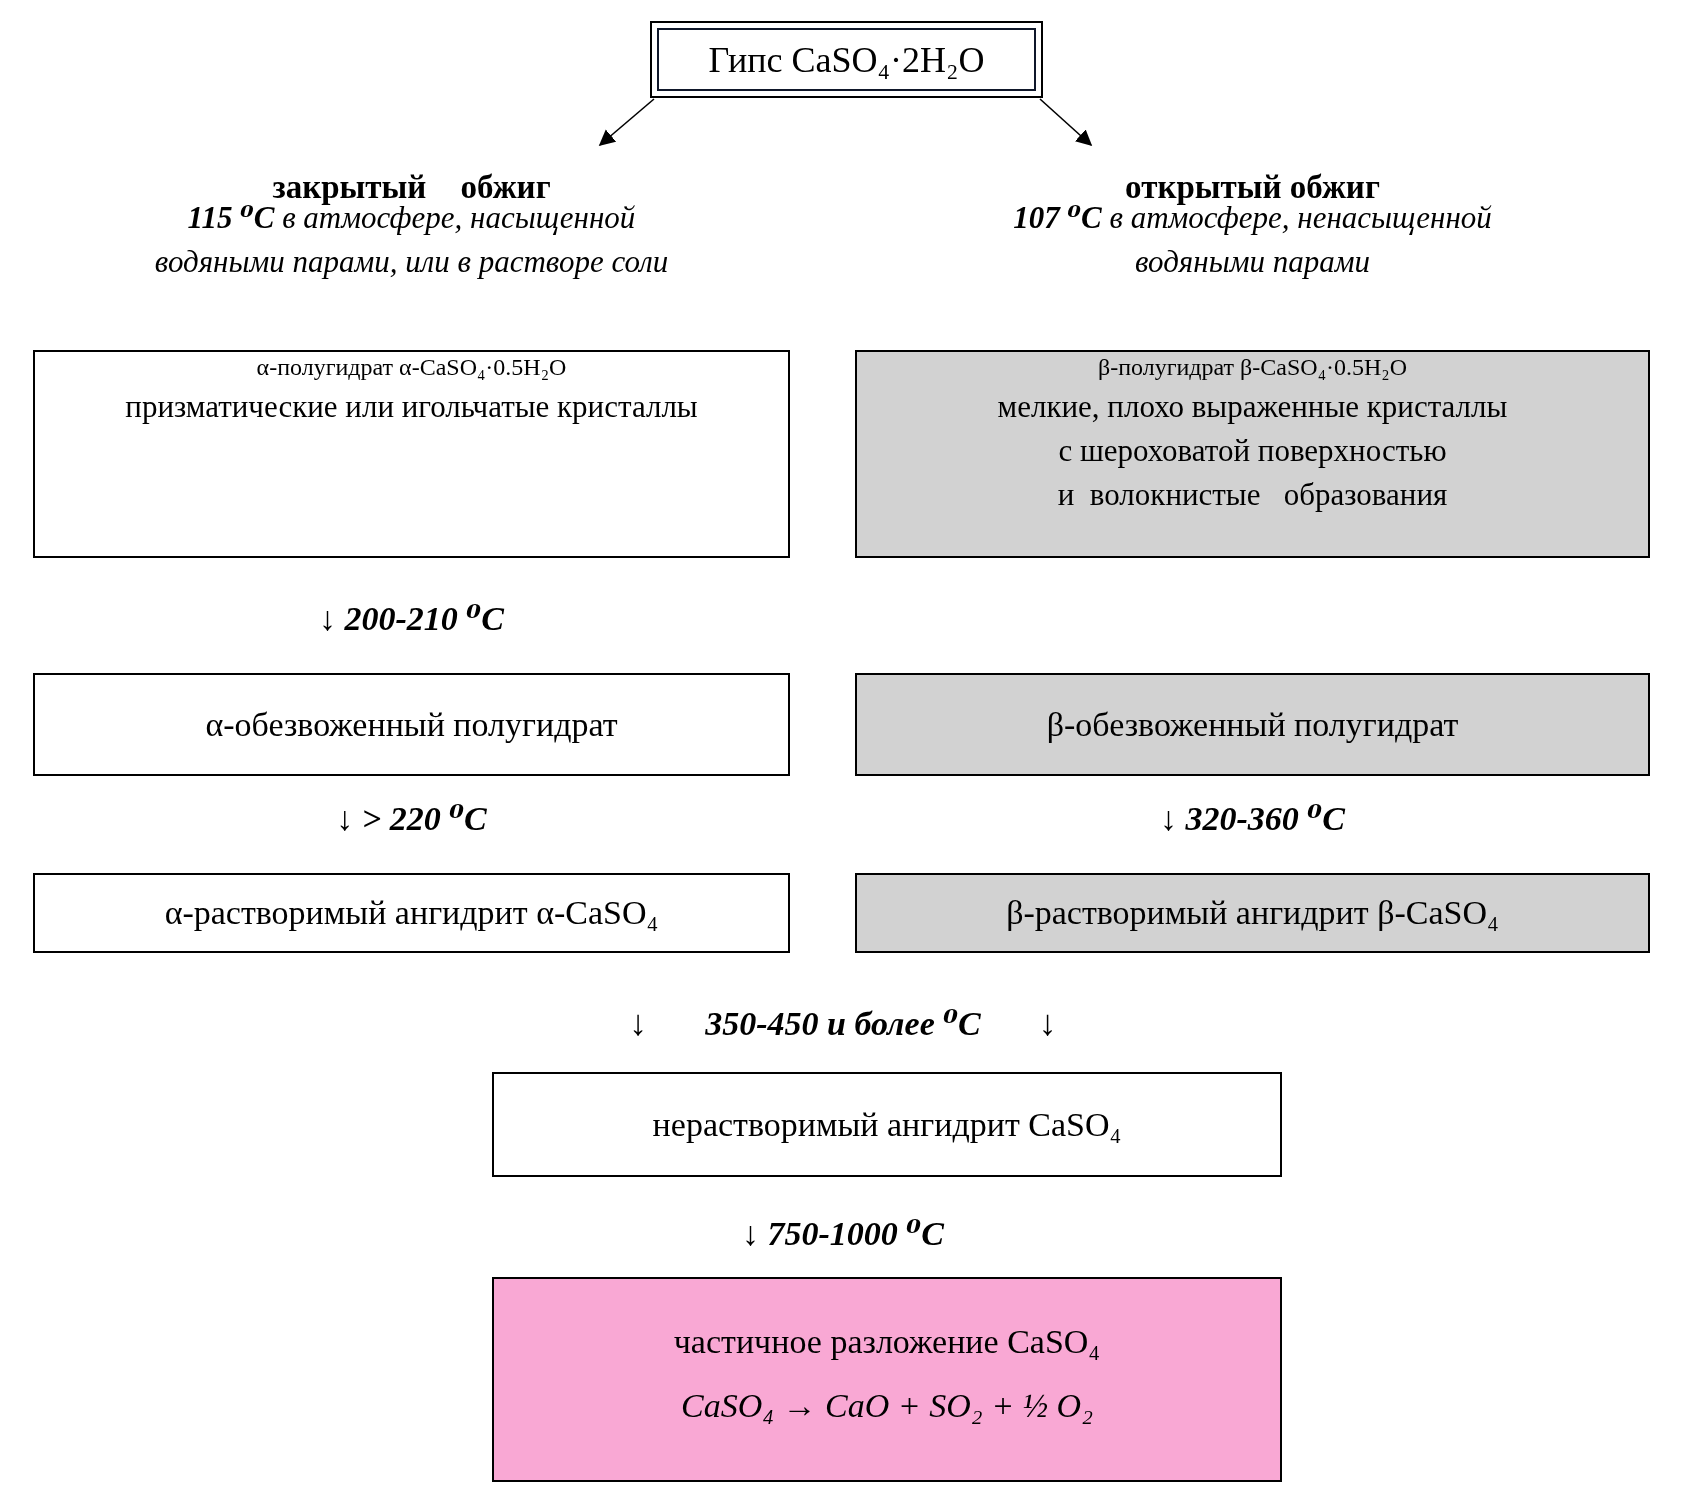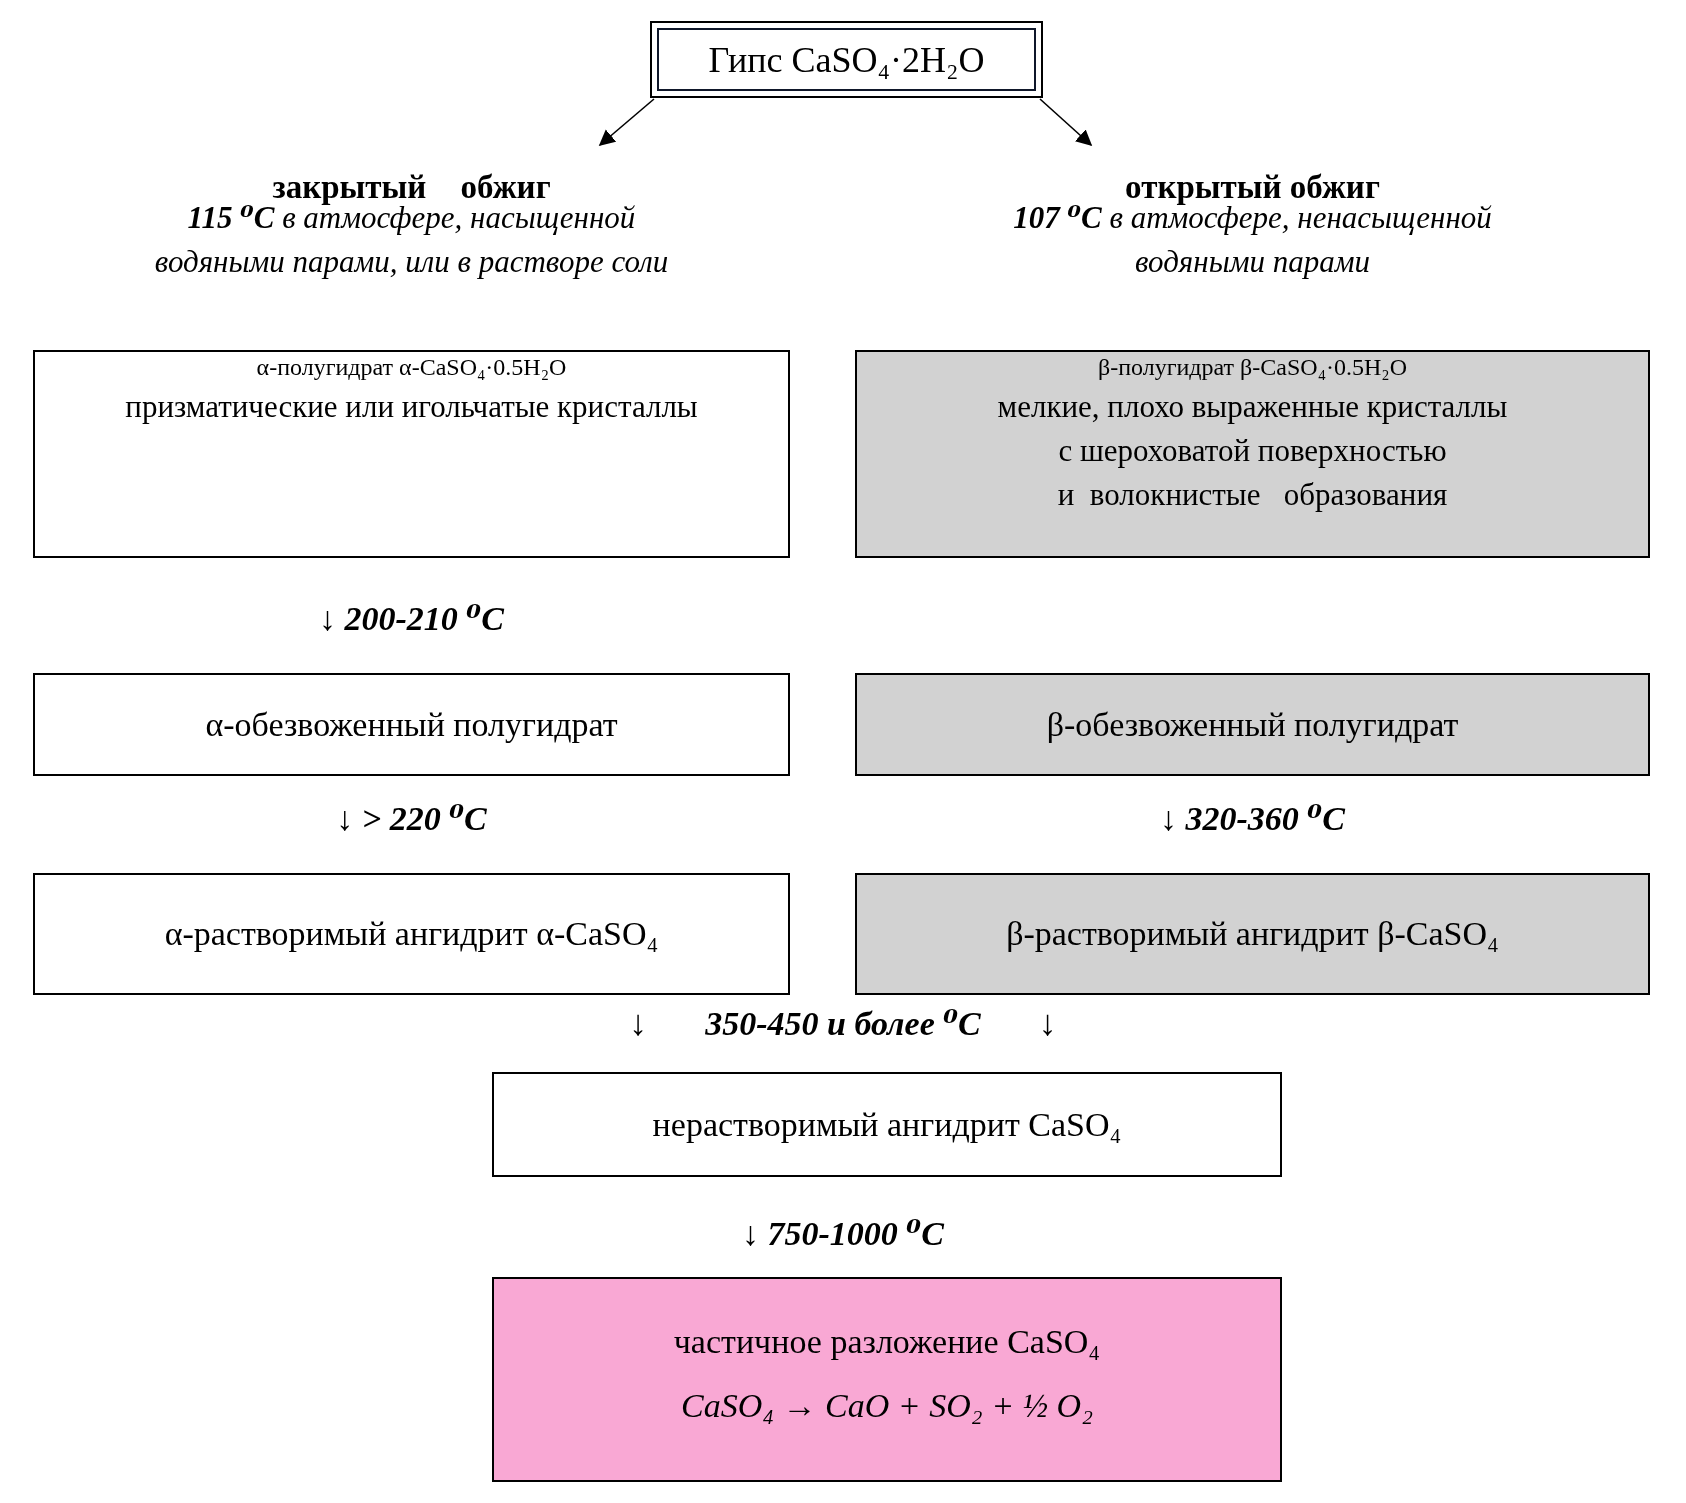--- a/index.html
+++ b/index.html
@@ -45,21 +45,21 @@
     border:2px solid #000;box-sizing:border-box;background:#fff;
     text-align:center;font-size:34px;
   }
   .node.gray{background:#d2d2d2;}
   .node.center-text{display:flex;align-items:center;justify-content:center;}
   .node .title{display:block;margin-top:2px;font-size:24px;}
   .node .desc{display:block;font-size:31px;line-height:44px;white-space:pre-wrap;margin-top:4px;}
 
   .row1{top:350px;height:208px;}
   .row2{top:673px;height:103px;}
-  .row3{top:873px;height:122px;}
+  .row3{top:873px;height:80px;}
 
   .arrow-label{
     text-align:center;font-weight:bold;font-style:italic;font-size:34px;
     white-space:pre-wrap;
   }
   .al1{top:598px;}
   .al2{top:798px;}
 
   .merge-label{
     left:0;top:1002px;width:1686px;

